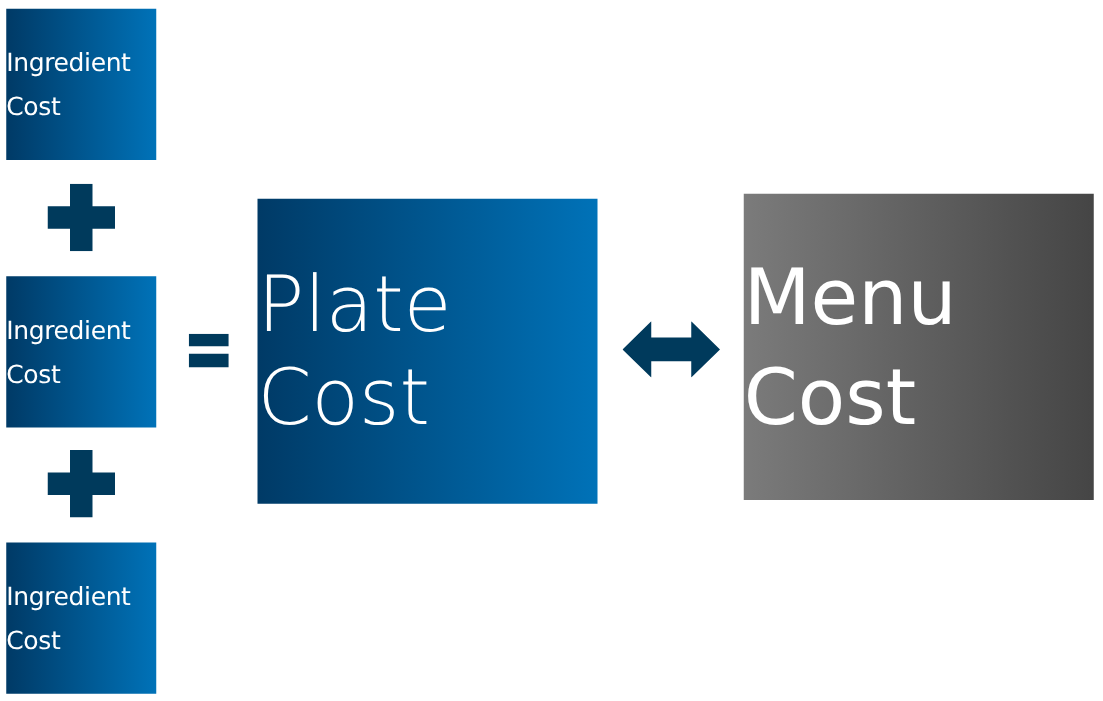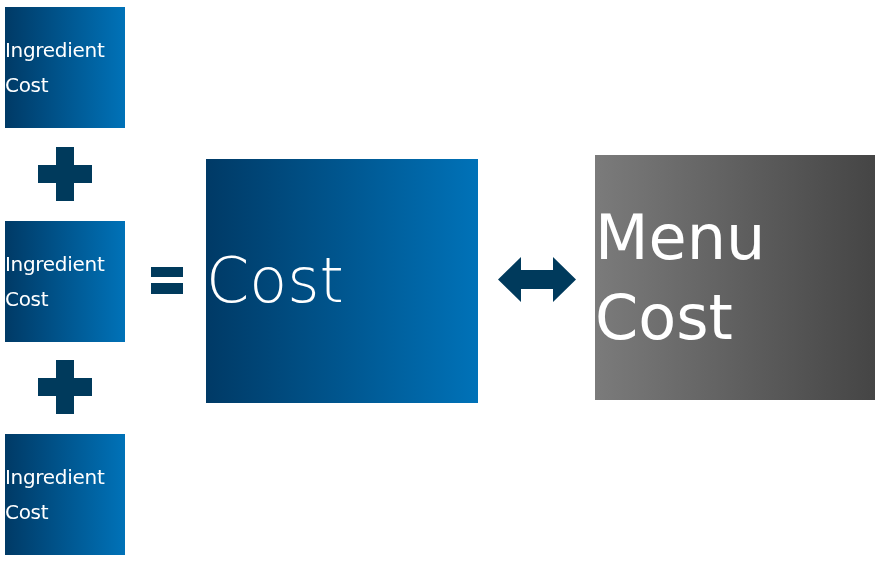--- a/index.html
+++ b/index.html
@@ -36,20 +36,21 @@
 <svg class="sym" style="left:38px;top:360px;" width="54" height="54" viewBox="0 0 54 54">
   <path d="M18 0 H36 V18 H54 V36 H36 V54 H18 V36 H0 V18 H18 Z" fill="#003a5c"></path>
 </svg>
 
 <div class="box ing" style="top:434px;">
   <span>Ingredient</span>
   <span>Cost</span>
 </div>
 
 <div class="box plate">
+  <span>Plate</span>
   <span>Cost</span>
 </div>
 
 <svg class="sym" style="left:498px;top:257px;" width="78" height="45" viewBox="0 0 78 45">
   <path d="M0 22.5 L23 0 V13 H55 V0 L78 22.5 L55 45 V32 H23 V45 Z" fill="#003a5c"></path>
 </svg>
 
 <div class="box menu">
   <span>Menu</span>
   <span>Cost</span>

